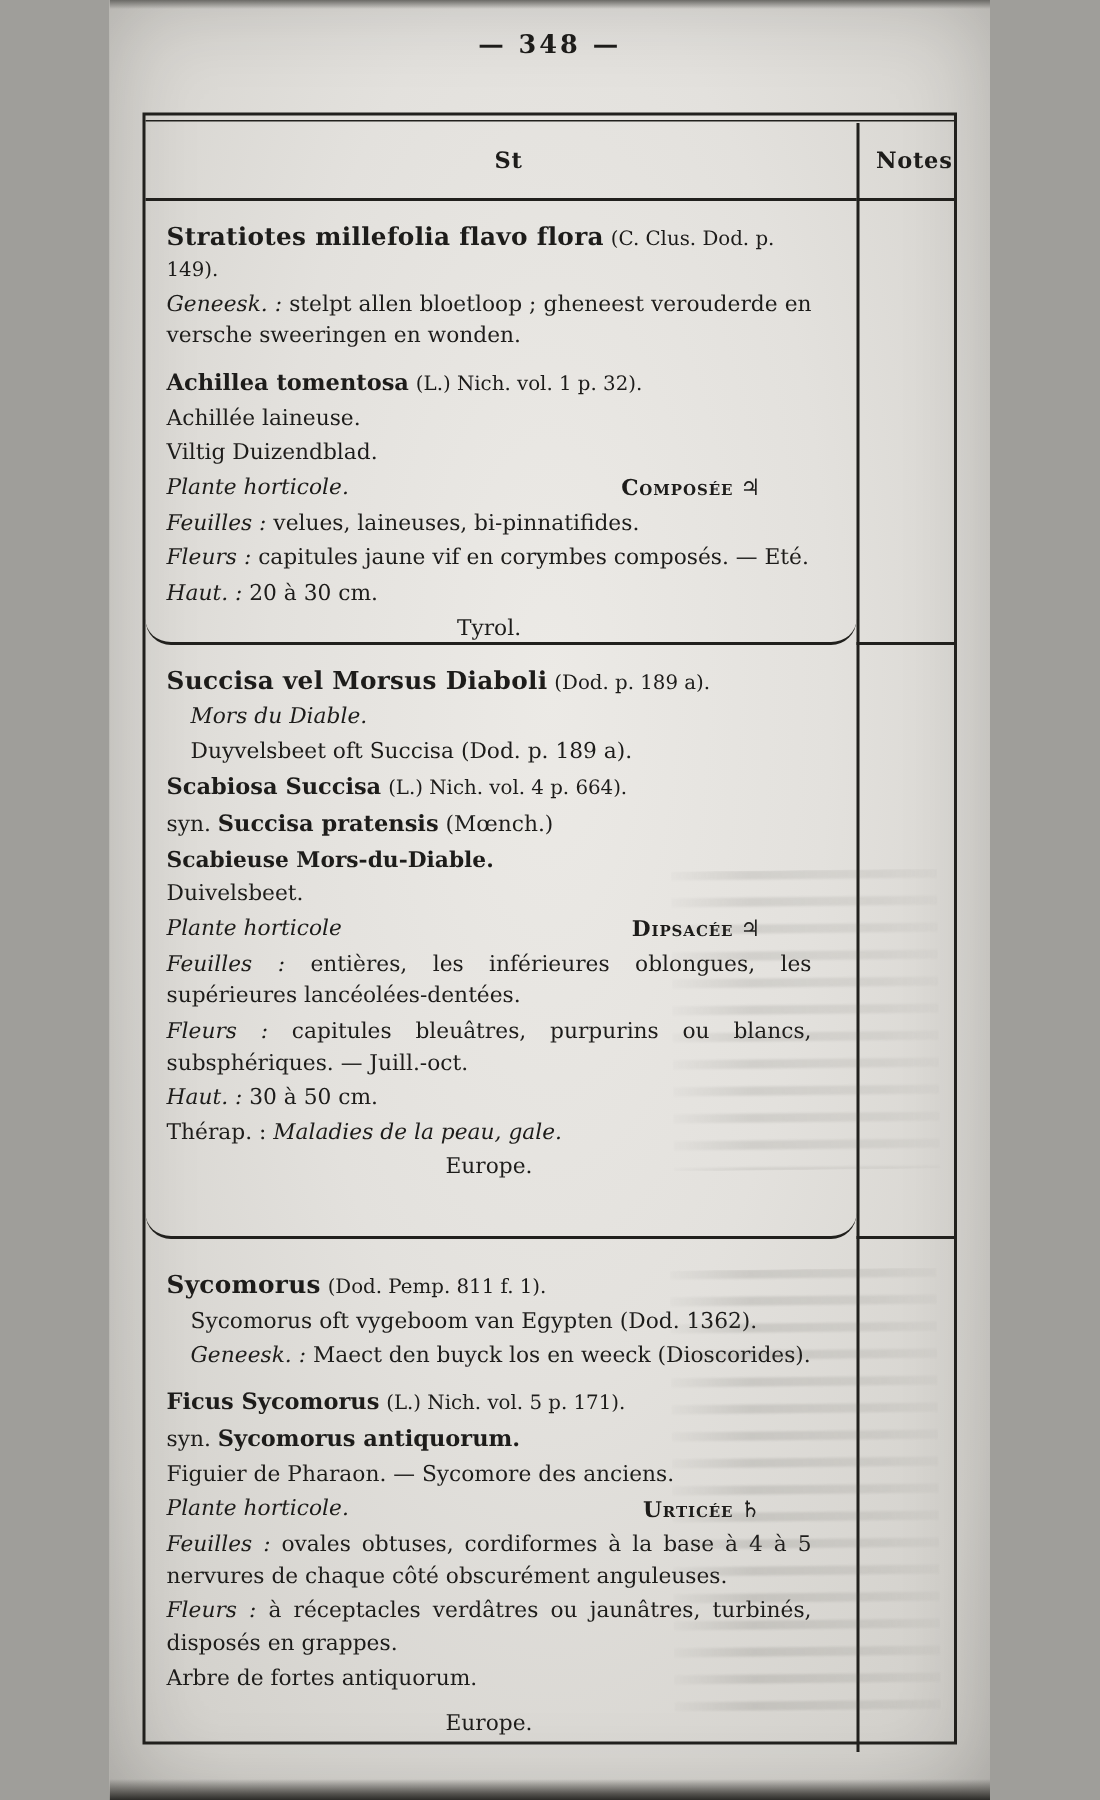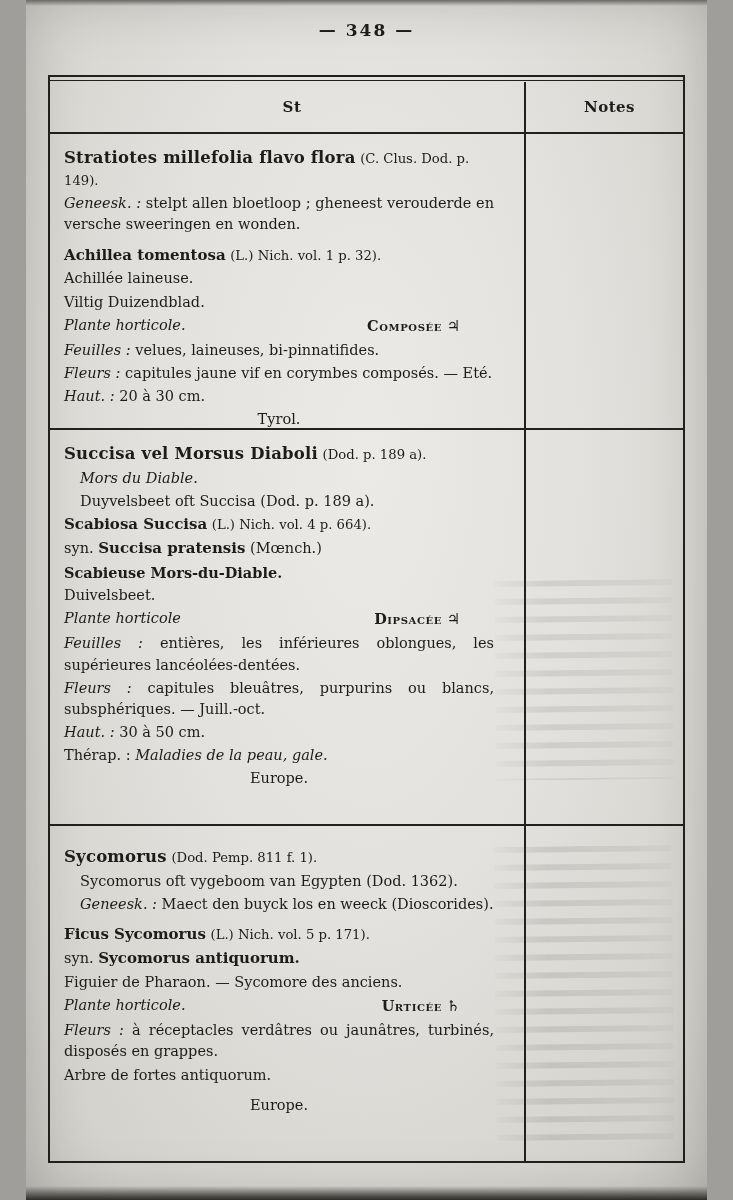--- a/index.html
+++ b/index.html
@@ -1,17 +1,17 @@
 <!DOCTYPE html>
 <html><head>
 <meta charset="utf-8">
 <style>
   html,body { margin:0; padding:0; background:#9f9e9a; }
   .scan {
-    position:relative; width:681px; height:1200px; margin:0 auto;
+    position:relative; width:587px; height:1200px; margin:0 auto;
     background: radial-gradient(ellipse at 50% 38%, #eceae6 0%, #e3e1dd 45%, #d4d2cd 85%, #c6c4bf 100%);
     font-family:"DejaVu Serif","Liberation Serif",serif;
     color:#1d1c1a; overflow:hidden;
     box-shadow: inset 0 0 60px rgba(0,0,0,.18);
   }
   .scan::before { content:""; position:absolute; top:0; left:0; right:0; height:6px;
     background:linear-gradient(#6b6a66, rgba(0,0,0,0)); }
   .scan::after { content:""; position:absolute; bottom:0; left:0; right:0; height:14px;
     background:linear-gradient(rgba(0,0,0,0), #55534f 70%, #2c2b28); }
 
@@ -27,21 +27,21 @@
   .grid { position:absolute; inset:5px 0 0 0; display:grid;
     grid-template-columns: 474px 1fr;
     grid-template-rows: 52px 296px 396px auto; }
   .cell { box-sizing:border-box; }
   .rcol { border-left:2px solid #21201d; position:relative; }
   .rule-b { border-bottom:2px solid #21201d;padding-left:10px; }
 
   .hcell { display:flex; align-items:center; justify-content:center;
     font-weight:bold; font-size:15px; letter-spacing:.5px; }
 
-  .sec { padding:10px 30px 6px 14px; font-size:14.5px; line-height:1.46; }
+  .sec { padding:10px 30px 6px 14px; font-size:14.5px; line-height:1.46;border-radius:17px; }
   .para { margin:2px 0; }
   .indent { text-indent:16px; }
   .just { text-align:justify; }
   .gap-top { margin-top:9px; }
   .sp-title { font-weight:bold; font-size:16.5px; letter-spacing:.2px; }
   .sp { font-weight:bold; font-size:15px; }
   .ref { font-size:13.2px; }
   .it { font-style:italic; }
   .bold { font-weight:bold; }
   .fam-line { display:flex; justify-content:space-between; padding-right:34px; }
@@ -173,20 +173,24 @@
         <p class="para">
           <span>syn.</span>
           <span class="sp">Sycomorus antiquorum.</span>
         </p>
         <p class="para">Figuier de Pharaon. — Sycomore des anciens.</p>
         <p class="para fam-line">
           <span class="it">Plante horticole.</span>
           <span><span class="fam">Urticée</span> <span class="sym">♄</span></span>
         </p>
         <p class="para just">
+          <span class="it">Feuilles :</span>
+          <span>ovales obtuses, cordiformes à la base à 4 à 5 nervures de chaque côté obscurément anguleuses.</span>
+        </p>
+        <p class="para just">
           <span class="it">Fleurs :</span>
           <span>à réceptacles verdâtres ou jaunâtres, turbinés, disposés en grappes.</span>
         </p>
         <p class="para">Arbre de fortes antiquorum.</p>
         <p class="para center gap-top">Europe.</p>
       </div>
       <div class="cell rcol">
         <div class="ghost g3"></div>
       </div>
 

